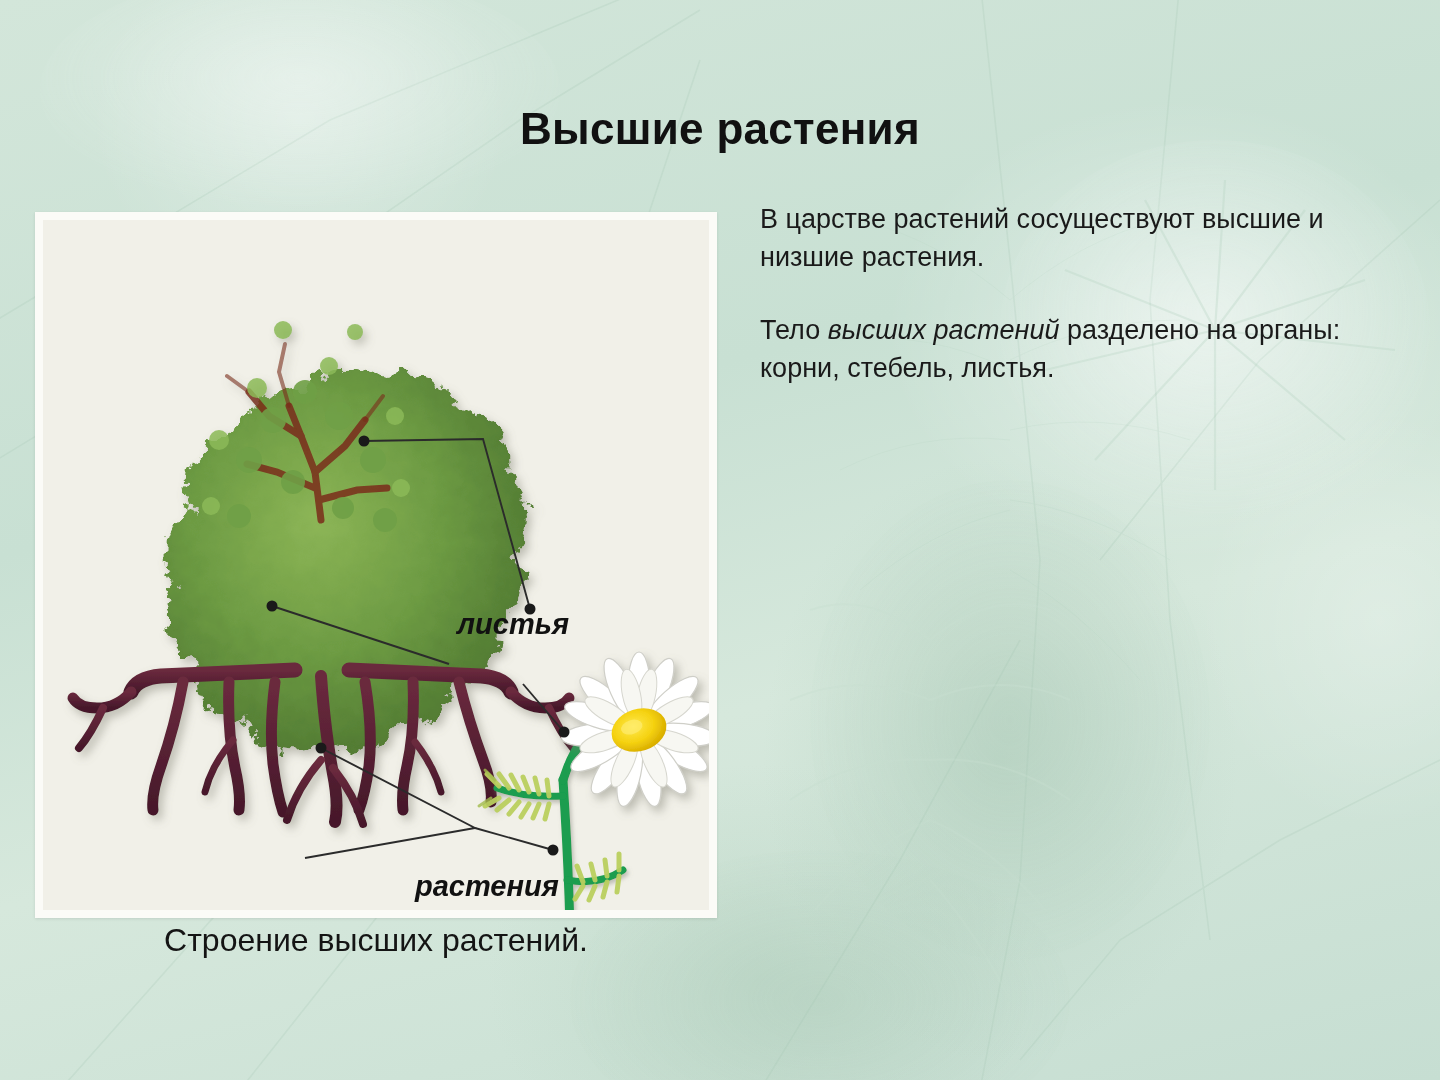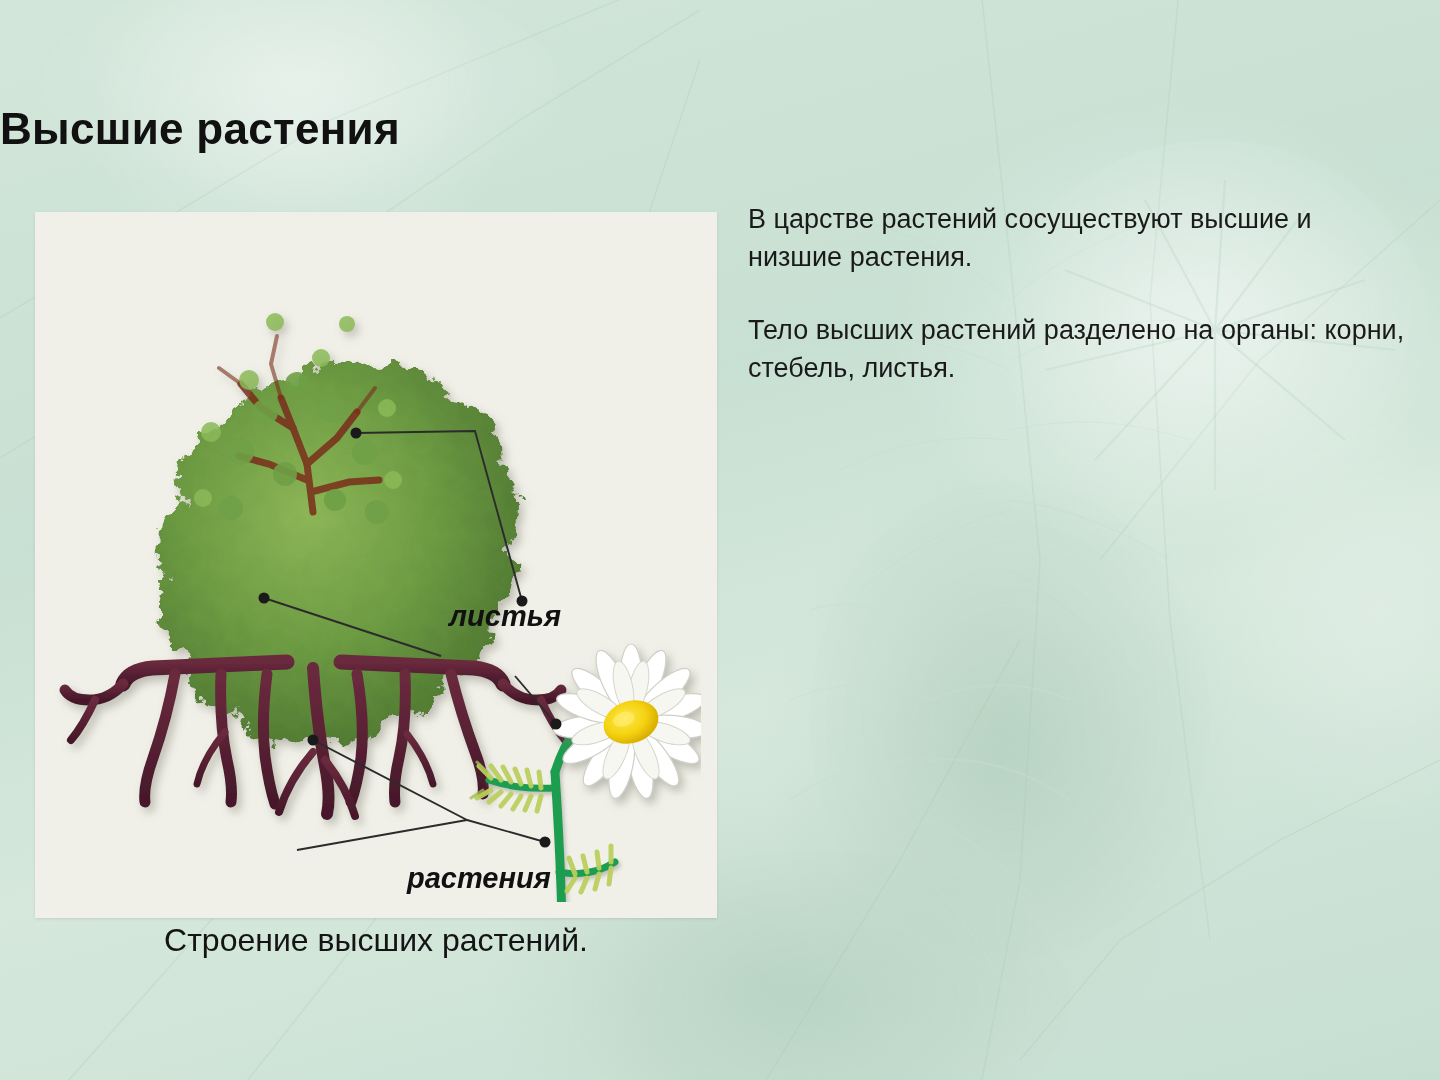--- a/index.html
+++ b/index.html
@@ -21,38 +21,38 @@
       radial-gradient(ellipse 380px 300px at 760px 980px, rgba(175,205,185,.38), rgba(175,205,185,0) 72%),
       radial-gradient(ellipse 260px 300px at 1380px 620px, rgba(255,255,255,.25), rgba(255,255,255,0) 70%),
       linear-gradient(165deg,#d3e6da 0%,#c8e0d3 38%,#d6e8dc 62%,#c6ded2 100%);
   }
   #bg-veins{position:absolute;inset:0;opacity:.5;}
   #bg-thistle{position:absolute;inset:0;opacity:.55;}
 
   
   #page-title{
     position:absolute;left:0;right:0;top:104px;
-    text-align:left;
+    text-align:center;
     font-size:44px;font-weight:bold;color:#111;
     letter-spacing:.3px;
   }
 
   
   #body-text{
     position:absolute;left:748px;top:200px;width:660px;
     color:#1a1a1a;font-size:27px;line-height:1.42;
   }
-  #body-text p{margin:0 0 34px 0;}
-  #body-text .em{}
+  #body-text p{margin:0 0 34px 12px;}
+  #body-text .em{font-style:italic;}
 
   
   #figure-panel{
     position:absolute;left:35px;top:212px;width:682px;height:706px;
     background:#fbfbf7;
-    padding:0;
+    padding:8px;
     box-sizing:border-box;
     box-shadow:0 1px 3px rgba(0,0,0,.10);
   }
   #figure-canvas{
     width:100%;height:100%;
     background:#f1f0e8;
     position:relative;
     overflow:hidden;
   }
   #figure-canvas svg{position:absolute;left:0;top:0;}

